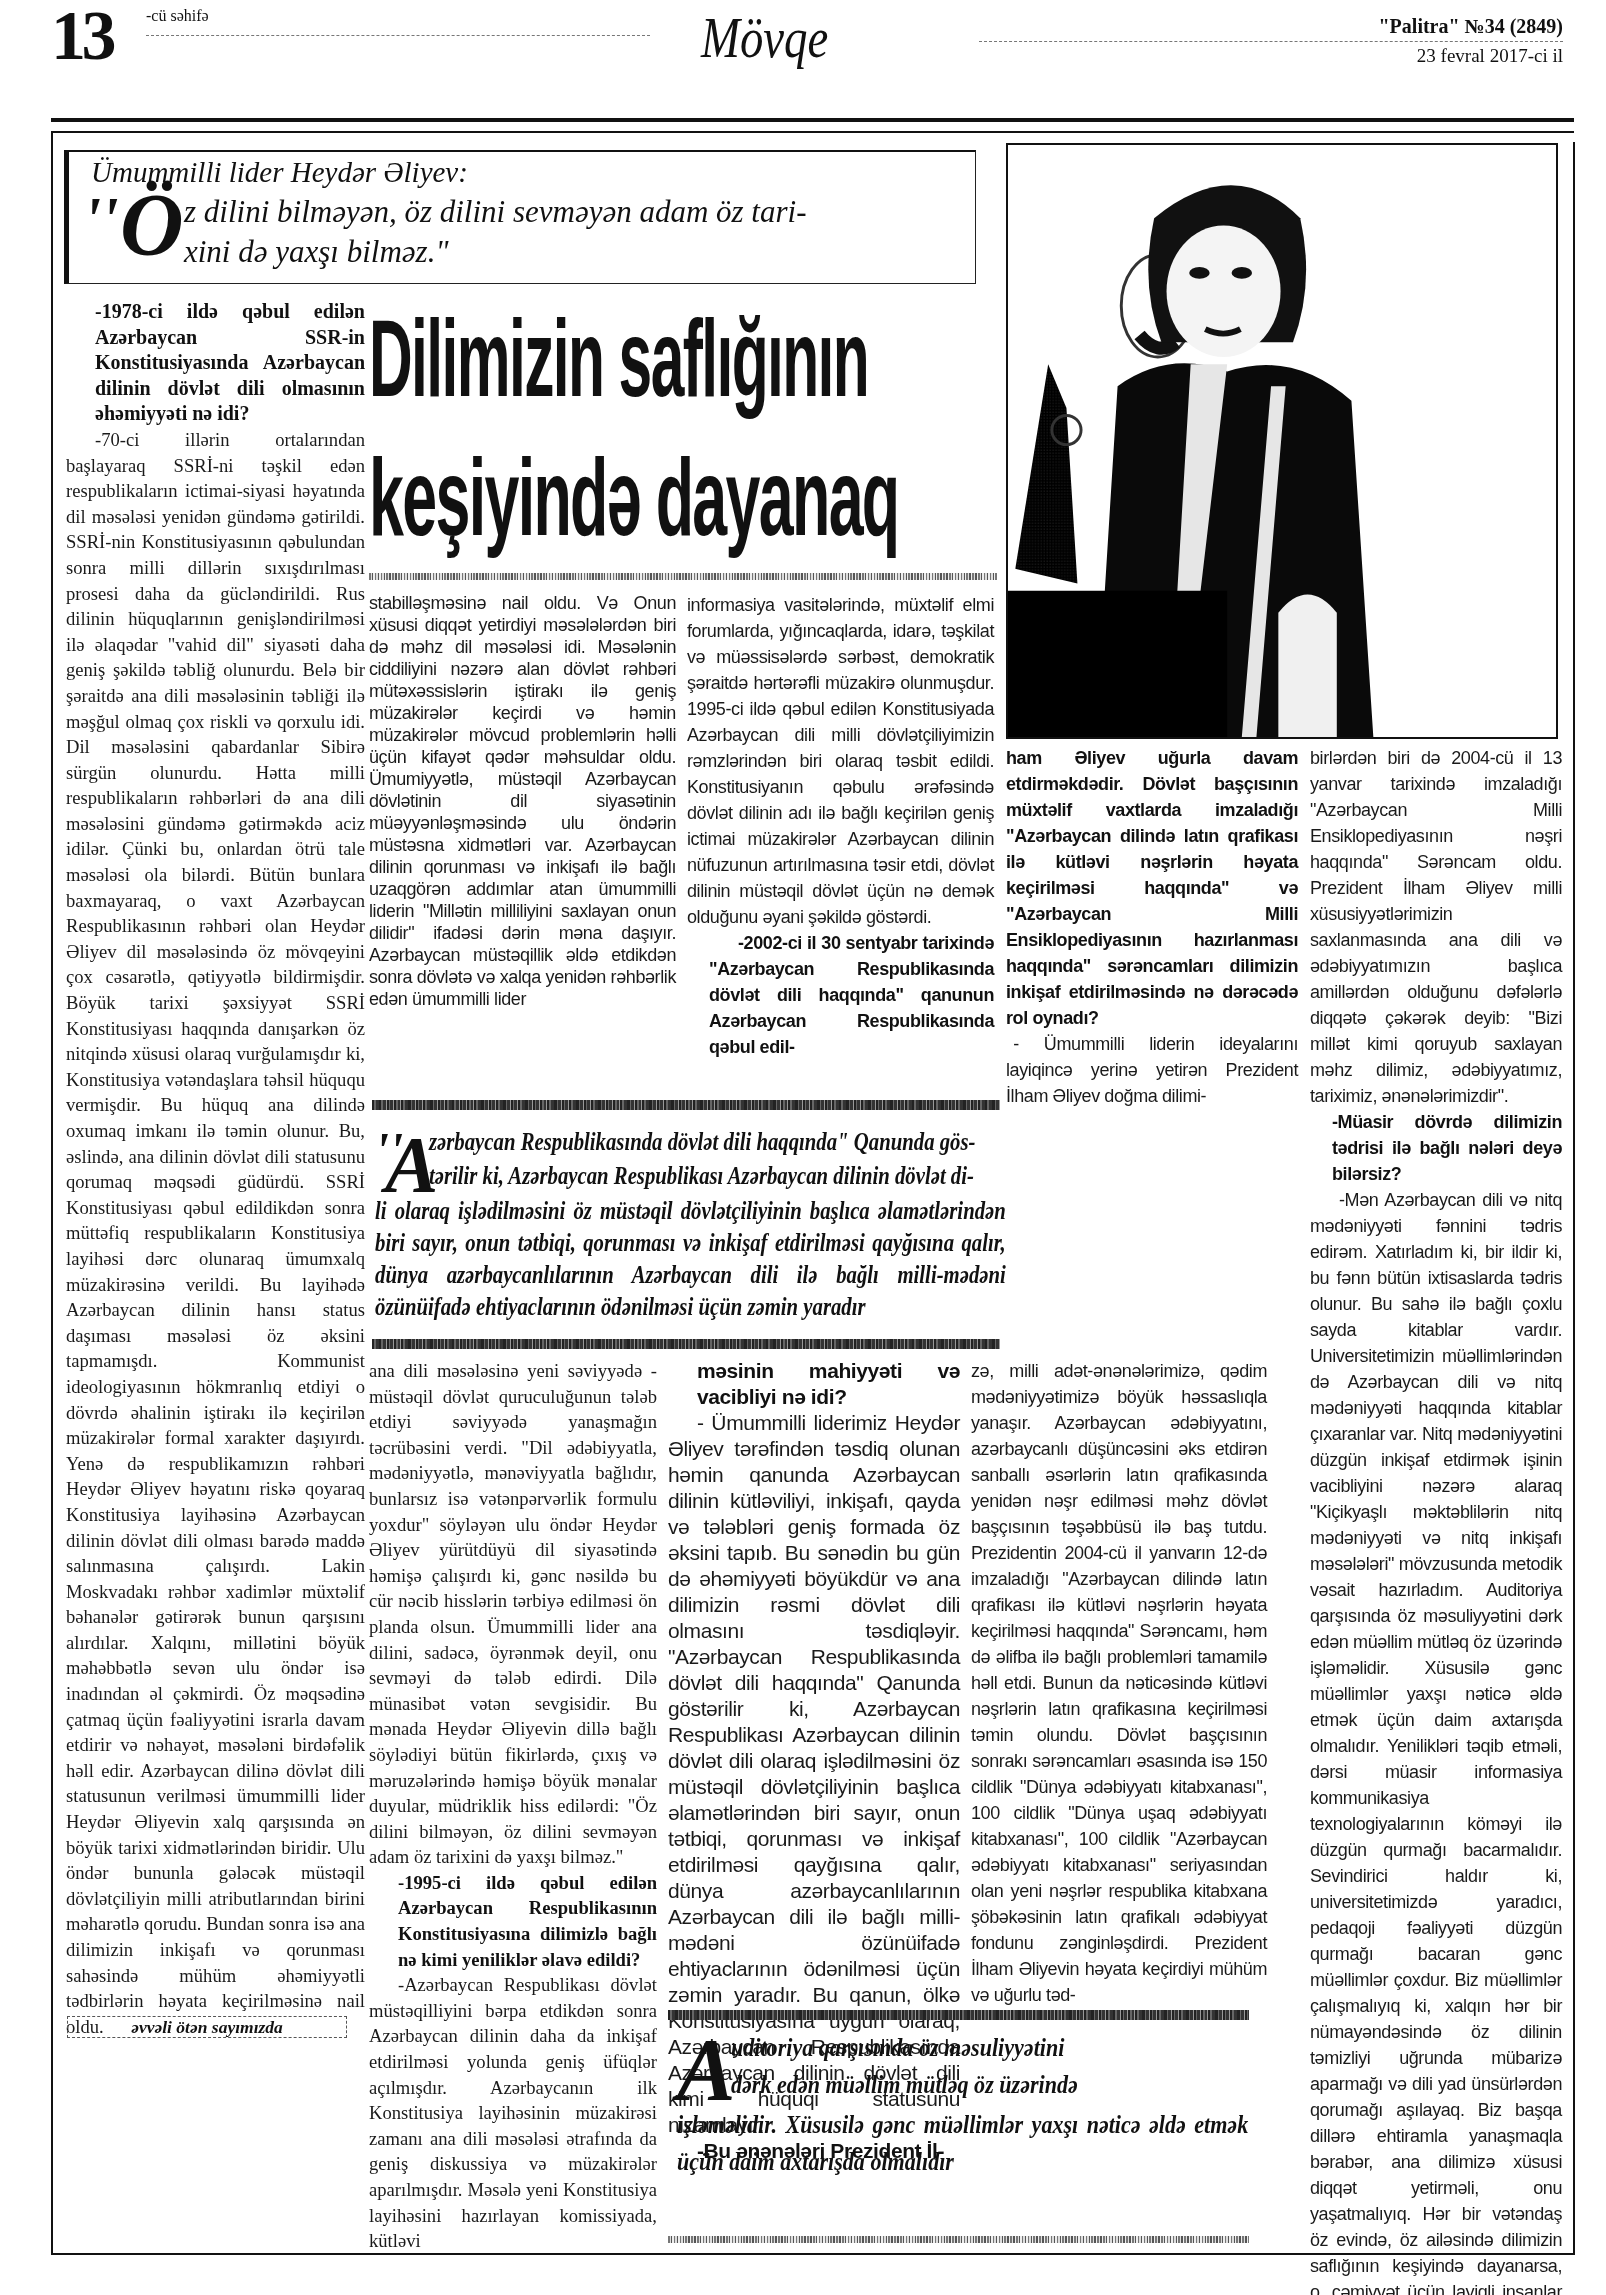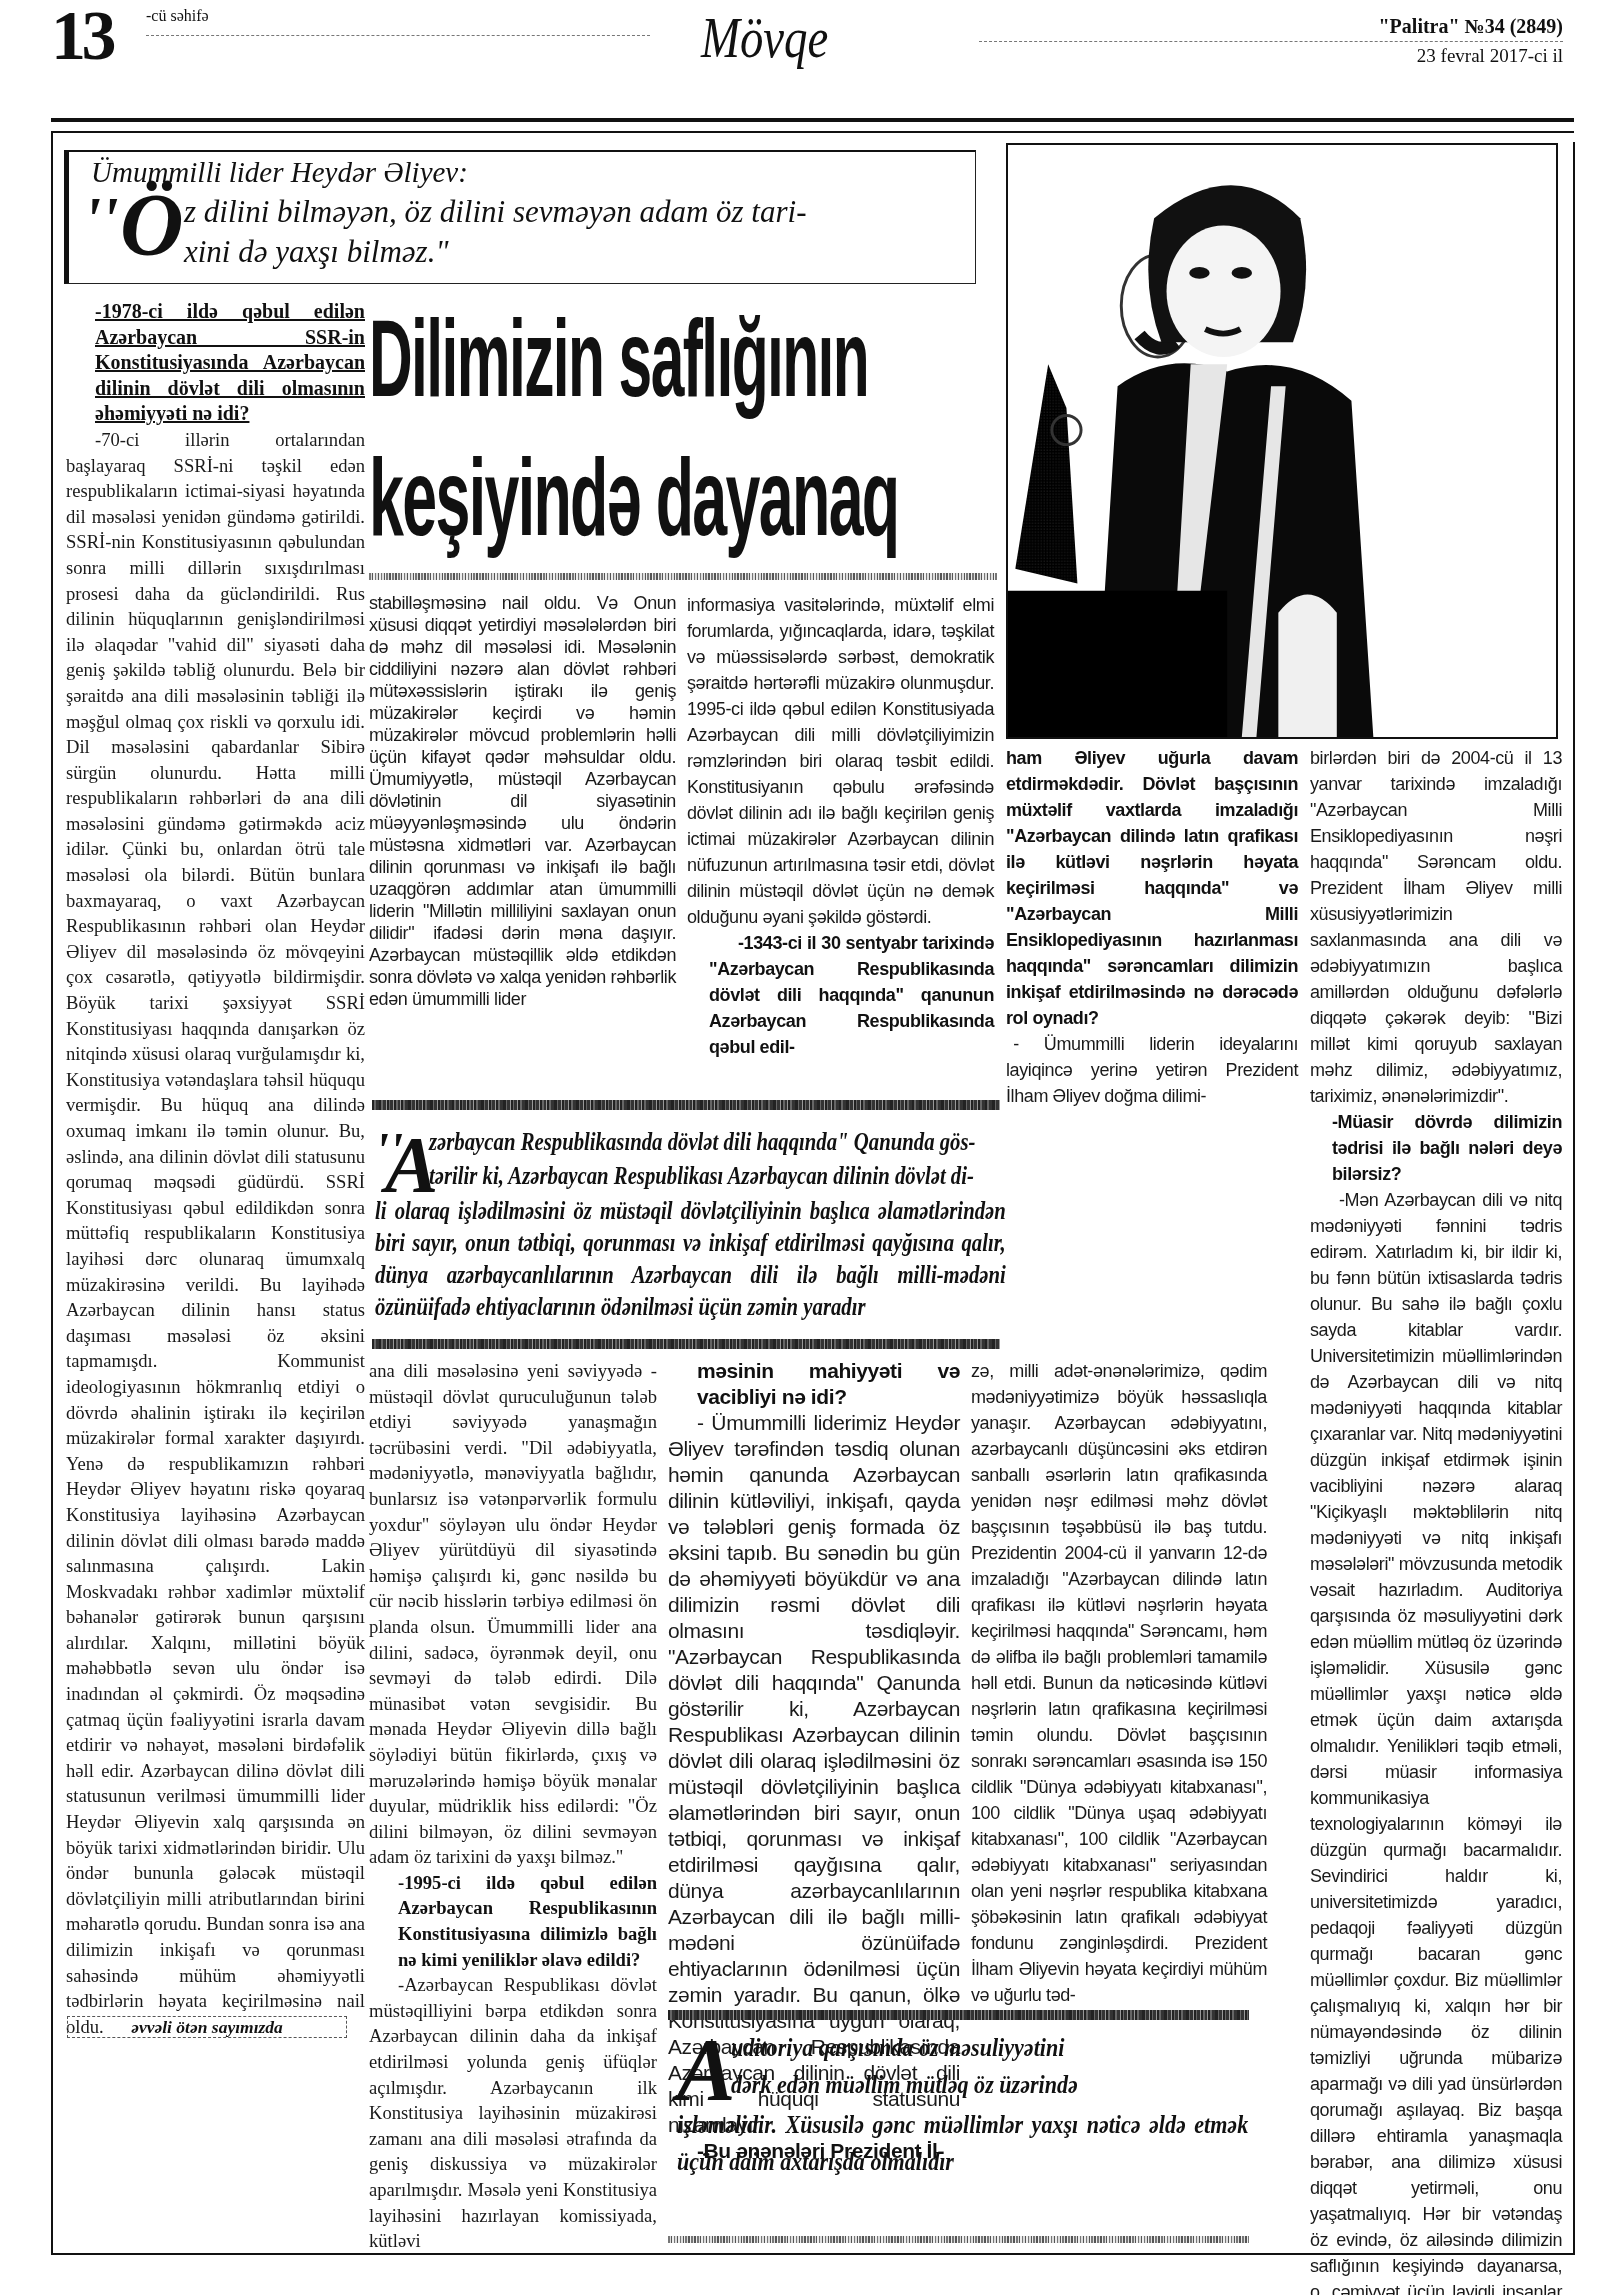--- a/index.html
+++ b/index.html
@@ -74,34 +74,34 @@
     <path d="M270,252 q25,12 48,0" stroke="#111" stroke-width="8" fill="none"></path>
     <path d="M120,810 L150,330 q70,-50 150,-20 q90,-30 170,40 L500,810 Z" fill="#0a0a0a"></path>
     <path d="M250,300 L220,810 L240,810 L300,300 Z M360,330 L320,810 L340,810 L380,330 Z" fill="#e6e6e6"></path>
 
     <path d="M0,610 L300,610 L300,810 L0,810 Z" fill="#000"></path>
     <path d="M370,640 q40,-50 80,0 l0,170 l-80,0 Z" fill="#f0f0f0"></path>
   </svg>
 </div>
 
 <div class="col" style="left:66px;top:299px;width:299px;">
-  <p class="q" style="padding-left:29px;font-size:20px;text-decoration:underline;">-1978-ci ildə qəbul edilən Azərbaycan SSR-in Konstitusiyasında Azərbaycan dilinin dövlət dili olmasının əhəmiyyəti nə idi?</p>
+  <p class="q" style="padding-left:29px;font-size:20px;">-1978-ci ildə qəbul edilən Azərbaycan SSR-in Konstitusiyasında Azərbaycan dilinin dövlət dili olmasının əhəmiyyəti nə idi?</p>
   <p>-70-ci illərin ortalarından başlayaraq SSRİ-ni təşkil edən respublikaların ictimai-siyasi həyatında dil məsələsi yenidən gündəmə gətirildi. SSRİ-nin Konstitusiyasının qəbulundan sonra milli dillərin sıxışdırılması prosesi daha da gücləndirildi. Rus dilinin hüquqlarının genişləndirilməsi ilə əlaqədar "vahid dil" siyasəti daha geniş şəkildə təbliğ olunurdu. Belə bir şəraitdə ana dili məsələsinin təbliği ilə məşğul olmaq çox riskli və qorxulu idi. Dil məsələsini qabardanlar Sibirə sürgün olunurdu. Hətta milli respublikaların rəhbərləri də ana dili məsələsini gündəmə gətirməkdə aciz idilər. Çünki bu, onlardan ötrü talе məsələsi ola bilərdi. Bütün bunlara baxmayaraq, o vaxt Azərbaycan Respublikasının rəhbəri olan Heydər Əliyev dil məsələsində öz mövqeyini çox cəsarətlə, qətiyyətlə bildirmişdir. Böyük tarixi şəxsiyyət SSRİ Konstitusiyası haqqında danışarkən öz nitqində xüsusi olaraq vurğulamışdır ki, Konstitusiya vətəndaşlara təhsil hüququ vermişdir. Bu hüquq ana dilində oxumaq imkanı ilə təmin olunur. Bu, əslində, ana dilinin dövlət dili statusunu qorumaq məqsədi güdürdü. SSRİ Konstitusiyası qəbul edildikdən sonra müttəfiq respublikaların Konstitusiya layihəsi dərc olunaraq ümumxalq müzakirəsinə verildi. Bu layihədə Azərbaycan dilinin hansı status daşıması məsələsi öz əksini tapmamışdı. Kommunist ideologiyasının hökmranlıq etdiyi o dövrdə əhalinin iştirakı ilə keçirilən müzakirələr formal xarakter daşıyırdı. Yenə də respublikamızın rəhbəri Heydər Əliyev həyatını riskə qoyaraq Konstitusiya layihəsinə Azərbaycan dilinin dövlət dili olması barədə maddə salınmasına çalışırdı. Lakin Moskvadakı rəhbər xadimlər müxtəlif bəhanələr gətirərək bunun qarşısını alırdılar. Xalqını, millətini böyük məhəbbətlə sevən ulu öndər isə inadından əl çəkmirdi. Öz məqsədinə çatmaq üçün fəaliyyətini israrla davam etdirir və nəhayət, məsələni birdəfəlik həll edir. Azərbaycan dilinə dövlət dili statusunun verilməsi ümummilli lider Heydər Əliyevin xalq qarşısında ən böyük tarixi xidmətlərindən biridir. Ulu öndər bununla gələcək müstəqil dövlətçiliyin milli atributlarından birini məharətlə qorudu. Bundan sonra isə ana dilimizin inkişafı və qorunması sahəsində mühüm əhəmiyyətli tədbirlərin həyata keçirilməsinə nail oldu.</p>
 </div>
 <div class="abs" style="left:67px;top:2016px;width:278px;height:20.4px;border:1.5px dashed #555;text-align:center;">
   <span style="font-size:17.5px;font-weight:bold;font-style:italic;line-height:20.4px;">əvvəli ötən sayımızda</span>
 </div>
 
 <div class="col narrow" style="left:369px;top:592px;width:307px;font-size:18px;line-height:22px;">
   <p style="text-indent:0;">stabilləşməsinə nail oldu. Və Onun xüsusi diqqət yetirdiyi məsələlərdən biri də məhz dil məsələsi idi. Məsələnin ciddiliyini nəzərə alan dövlət rəhbəri mütəxəssislərin iştirakı ilə geniş müzakirələr keçirdi və həmin müzakirələr mövcud problemlərin həlli üçün kifayət qədər məhsuldar oldu. Ümumiyyətlə, müstəqil Azərbaycan dövlətinin dil siyasətinin müəyyənləşməsində ulu öndərin müstəsna xidmətləri var. Azərbaycan dilinin qorunması və inkişafı ilə bağlı uzaqgörən addımlar atan ümummilli liderin "Millətin milliliyini saxlayan onun dilidir" ifadəsi dərin məna daşıyır. Azərbaycan müstəqillik əldə etdikdən sonra dövlətə və xalqa yenidən rəhbərlik edən ümummilli lider</p>
 </div>
 
 <div class="col narrow" style="left:687px;top:592px;width:307px;font-size:18px;line-height:26px;">
   <p style="text-indent:0;">informasiya vasitələrində, müxtəlif elmi forumlarda, yığıncaqlarda, idarə, təşkilat və müəssisələrdə sərbəst, demokratik şəraitdə hərtərəfli müzakirə olunmuşdur. 1995-ci ildə qəbul edilən Konstitusiyada Azərbaycan dili milli dövlətçiliyimizin rəmzlərindən biri olaraq təsbit edildi. Konstitusiyanın qəbulu ərəfəsində dövlət dilinin adı ilə bağlı keçirilən geniş ictimai müzakirələr Azərbaycan dilinin nüfuzunun artırılmasına təsir etdi, dövlət dilinin müstəqil dövlət üçün nə demək olduğunu əyani şəkildə göstərdi.</p>
-  <p class="q2" style="padding-left:22px;">-1343-ci il 30 sentyabr tarixində "Azərbaycan Respublikasında dövlət dili haqqında" qanunun Azərbaycan Respublikasında qəbul edil-</p>
+  <p class="q2" style="padding-left:22px;">-2002-ci il 30 sentyabr tarixində "Azərbaycan Respublikasında dövlət dili haqqında" qanunun Azərbaycan Respublikasında qəbul edil-</p>
 </div>
 
 <div class="col narrow" style="left:1006px;top:745px;width:292px;font-size:18px;line-height:26px;">
   <p class="q2" style="text-indent:0;">ham Əliyev uğurla davam etdirməkdədir. Dövlət başçısının müxtəlif vaxtlarda imzaladığı "Azərbaycan dilində latın qrafikası ilə kütləvi nəşrlərin həyata keçirilməsi haqqında" və "Azərbaycan Milli Ensiklopediyasının hazırlanması haqqında" sərəncamları dilimizin inkişaf etdirilməsində nə dərəcədə rol oynadı?</p>
   <p style="text-indent:7.3px;">- Ümummilli liderin ideyalarını layiqincə yerinə yetirən Prezident İlham Əliyev doğma dilimi-</p>
 </div>
 
 <div class="col narrow" style="left:1310px;top:745px;width:252px;font-size:18px;line-height:26px;">
   <p style="text-indent:0;">birlərdən biri də 2004-cü il 13 yanvar tarixində imzaladığı "Azərbaycan Milli Ensiklopediyasının nəşri haqqında" Sərəncam oldu. Prezident İlham Əliyev milli xüsusiyyətlərimizin saxlanmasında ana dili və ədəbiyyatımızın başlıca amillərdən olduğunu dəfələrlə diqqətə çəkərək deyib: "Bizi millət kimi qoruyub saxlayan məhz dilimiz, ədəbiyyatımız, tariximiz, ənənələrimizdir".</p>
   <p class="q2" style="padding-left:22px;text-indent:0;">-Müasir dövrdə dilimizin tədrisi ilə bağlı nələri deyə bilərsiz?</p>

